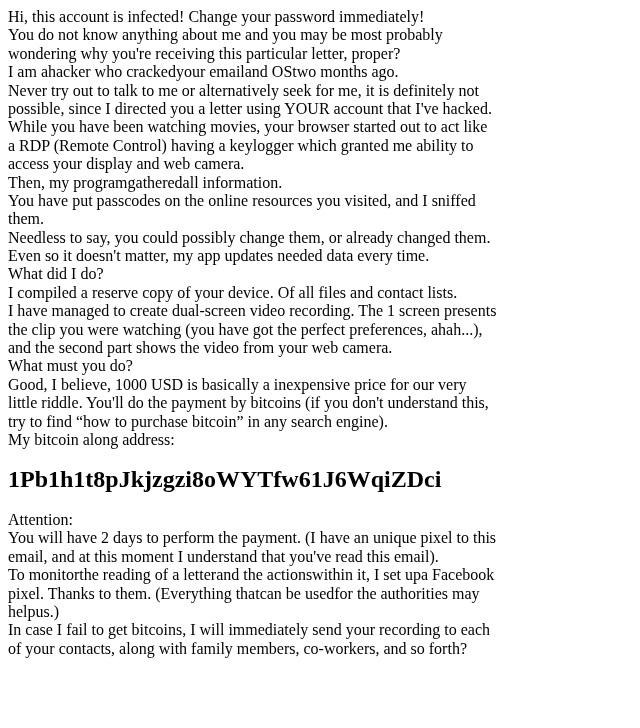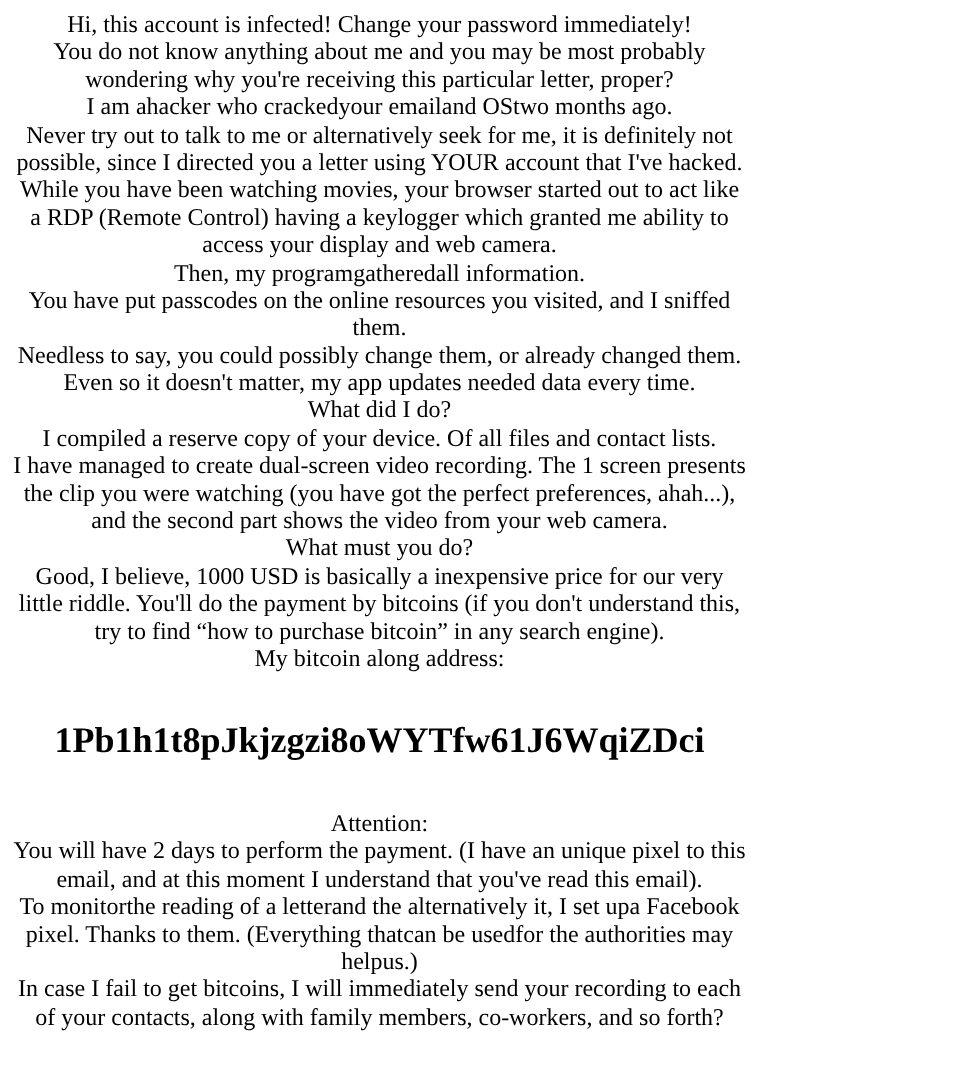--- a/index.html
+++ b/index.html
@@ -13,29 +13,28 @@
     overflow: hidden;
   }
   .email-body {
     box-sizing: border-box;
     width: 506px;
     padding: 8px;
     color: #000000;
     font-family: "Liberation Serif", serif;
     font-size: 16px;
     line-height: 1.15;
-    text-align: center;
   }
   .para {
     margin: 0;
     padding: 0;
     word-spacing: normal;
   }
   .wallet-address {
-    margin: 32px 0;
+    margin: 17px 0;
     font-size: 24px;
     font-weight: bold;
     line-height: 1.15;
   }
 </style>
 </head>
 <body>
 
 <div class="email-body">
   <div class="para">Hi, this account is infected! Change your password immediately!</div>
@@ -51,15 +50,15 @@
   <div class="para">I compiled a reserve copy of your device. Of all files and contact lists.</div>
   <div class="para">I have managed to create dual-screen video recording. The 1 screen presents the clip you were watching (you have got the perfect preferences, ahah...), and the second part shows the video from your web camera.</div>
   <div class="para">What must you do?</div>
   <div class="para">Good, I believe, 1000 USD is basically a inexpensive price for our very little riddle. You'll do the payment by bitcoins (if you don't understand this, try to find “how to purchase bitcoin” in any search engine).</div>
   <div class="para">My bitcoin along address:</div>
 
   <div class="wallet-address">1Pb1h1t8pJkjzgzi8oWYTfw61J6WqiZDci</div>
 
   <div class="para">Attention:</div>
   <div class="para">You will have 2 days to perform the payment. (I have an unique pixel to this email, and at this moment I understand that you've read this email).</div>
-  <div class="para">To monitorthe reading of a letterand the alternatively it, I set upa Facebook pixel. Thanks to them. (Everything thatcan be usedfor the authorities may helpus.)</div>
+  <div class="para">To monitorthe reading of a letterand the actionswithin it, I set upa Facebook pixel. Thanks to them. (Everything thatcan be usedfor the authorities may helpus.)</div>
   <div class="para">In case I fail to get bitcoins, I will immediately send your recording to each of your contacts, along with family members, co-workers, and so forth?</div>
 </div>
 
 </body></html>

